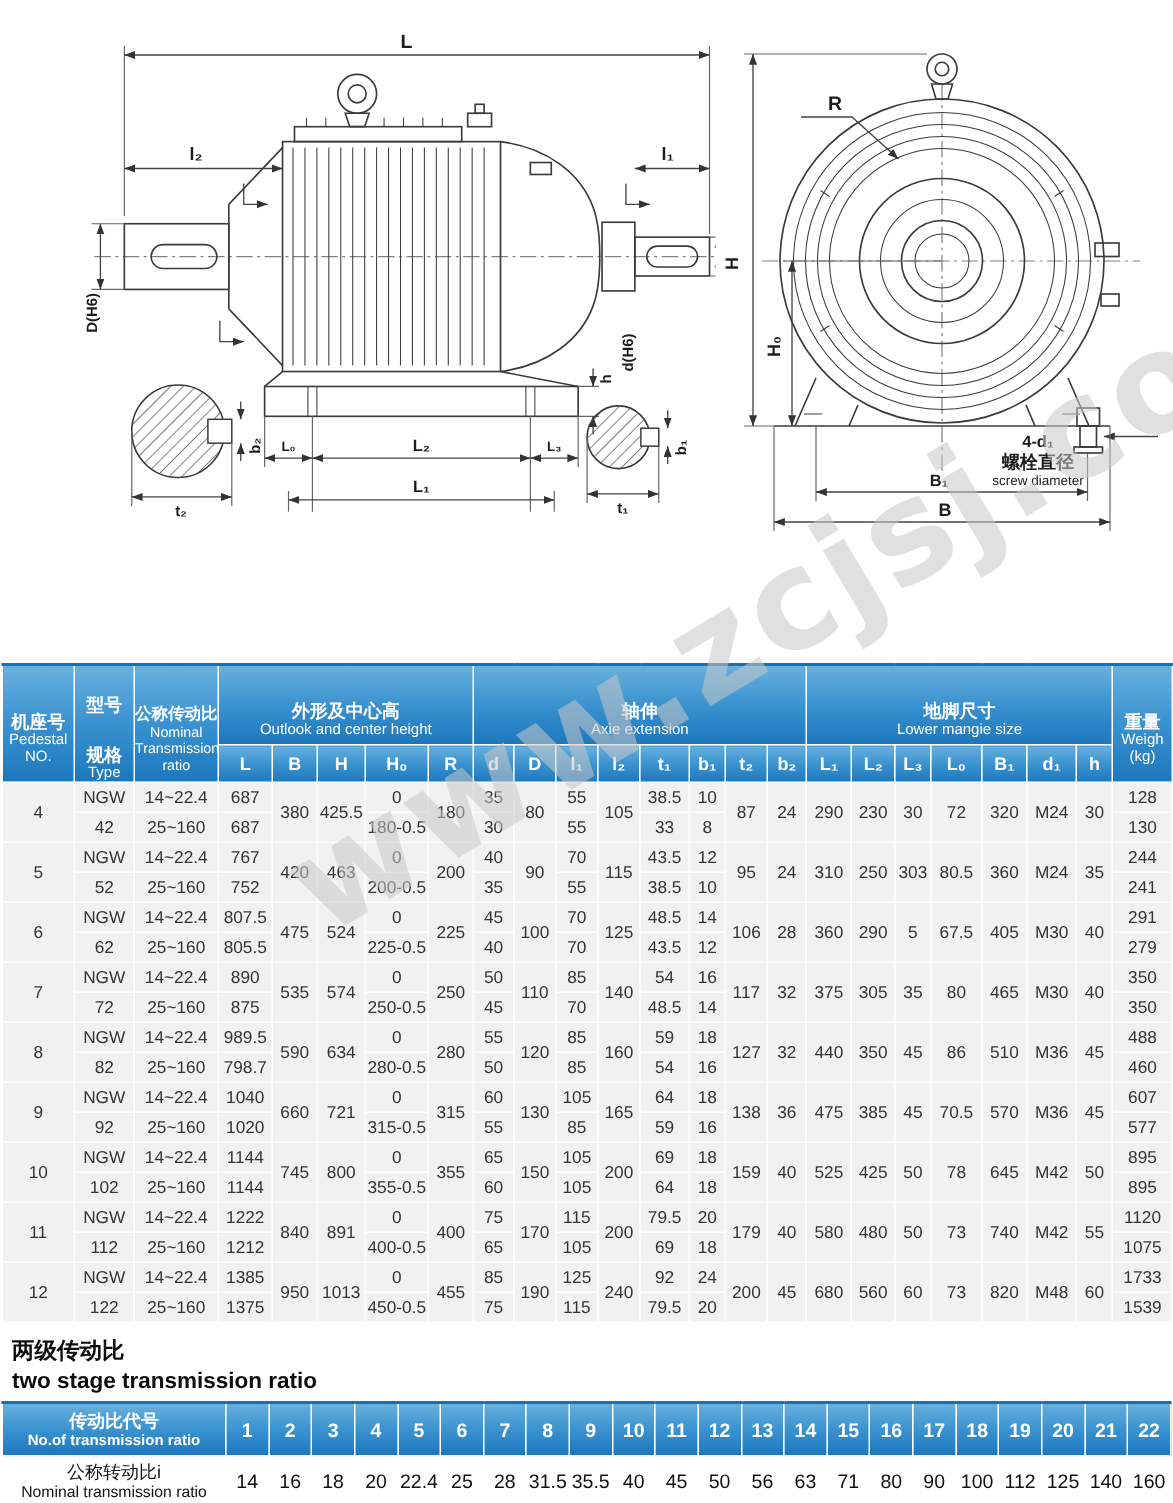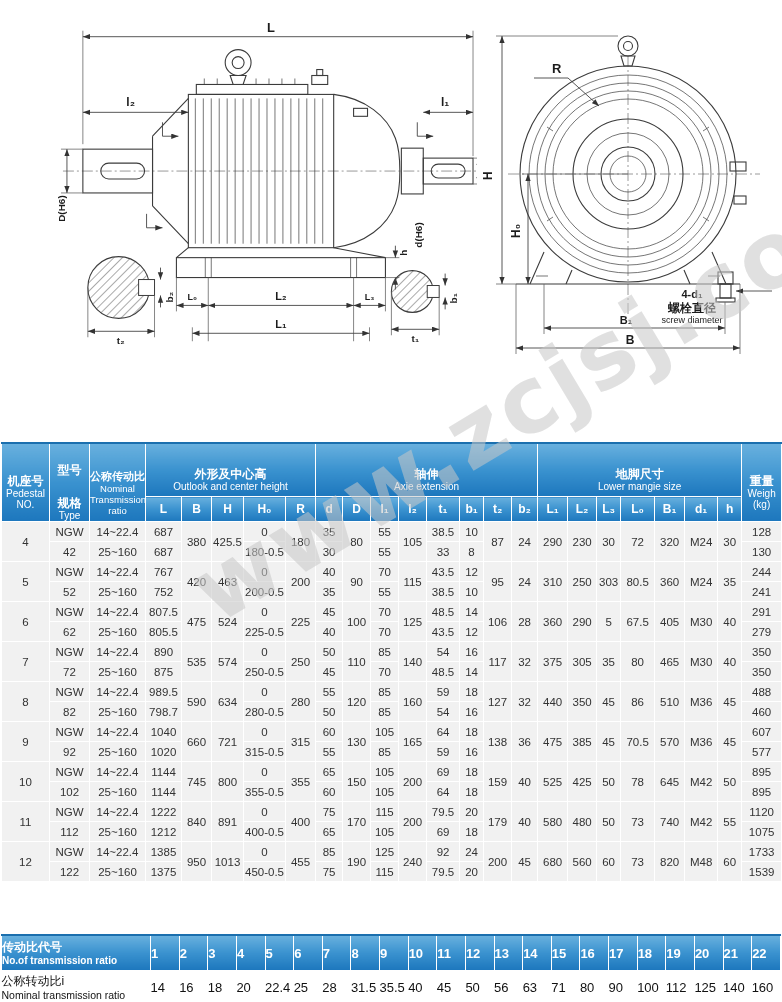--- a/index.html
+++ b/index.html
@@ -27,27 +27,27 @@
   table.main .zh{display:block;font-size:12px;line-height:14px;margin-top:19px;}
   table.main .en{display:block;font-size:10px;font-weight:normal;line-height:11px;}
   table.main .hc{height:64px;}
   table.main .grp{height:41px;text-align:center;}
   table.main th.subcol{height:20px;font-size:12px;}
   table.main td{background:#f1f1f1;border:1px solid #fff;text-align:center;vertical-align:middle;
       font-size:11.5px;color:#333;height:19px;padding:0;line-height:12px;}
 
   table.ratio{position:absolute;left:1px;top:934px;width:780px;border-collapse:collapse;table-layout:fixed;z-index:1;}
   table.ratio th{background:linear-gradient(180deg,#68b0de 0%,#3a92cf 50%,#1d77bd 100%);
-      color:#fff;border:1px solid #fff;padding:0;text-align:left;vertical-align:middle;height:34px;margin-left:48px;}
+      color:#fff;border:1px solid #fff;padding:0;text-align:center;vertical-align:middle;height:34px;margin-left:48px;}
   table.ratio tr:first-child th{border-top:2px solid #1b6fae;}
   .rh-label{width:148px;}
   .rh-label .zh{display:block;font-size:12px;font-weight:bold;line-height:15px;}
   .rh-label .en{display:block;font-size:10px;font-weight:bold;line-height:11px;}
   th.rcode{font-size:13px;font-weight:bold;}
-  table.ratio td{background:#fff;text-align:left;vertical-align:middle;height:32px;border:none;
+  table.ratio td{background:#fff;text-align:center;vertical-align:middle;height:32px;border:none;
       font-size:13px;color:#111;padding:0;}
   .rv-label .zh{display:block;font-size:12px;line-height:15px;color:#111;}
   .rv-label .en{display:block;font-size:10.5px;line-height:12px;color:#111;}
 </style>
 </head>
 <body>
 
 <div class="page">
 
   <svg class="drawsvg" style="left:55px;top:16px;width:422px;height:332px" viewBox="-12 0 424 332">
@@ -626,20 +626,24 @@
           <td>450-0.5</td>
           <td>75</td>
           <td>115</td>
           <td>79.5</td>
           <td>20</td>
           <td>1539</td>
         </tr>
       </tbody>
   </table>
 
+  <div class="sec-title t2">
+    <div>两级传动比</div>
+    <div>two stage transmission ratio</div>
+  </div>
 
   <table class="ratio">
     <tbody>
       <tr id="ratio-head">
         <th class="rh-label">
           <span class="zh">传动比代号</span>
           <span class="en">No.of transmission ratio</span>
         </th>
       <th class="rcode">1</th>
           <th class="rcode">2</th>

